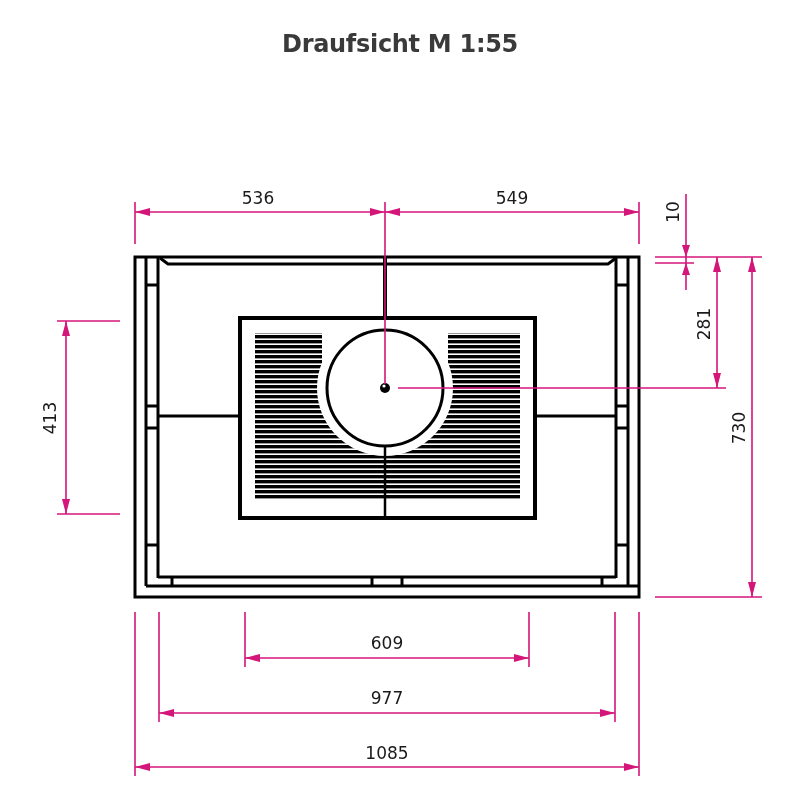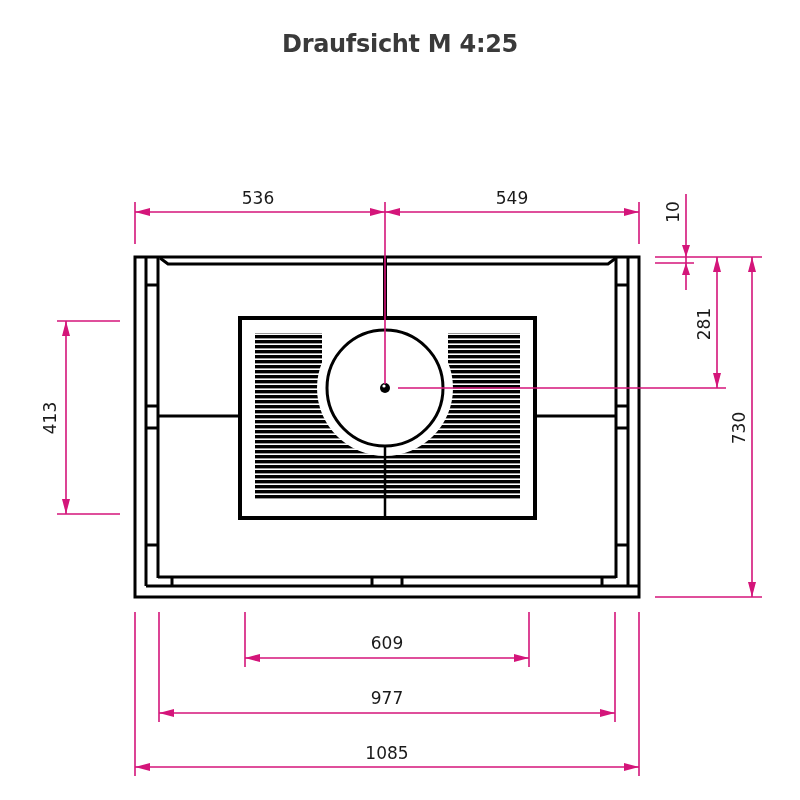--- a/index.html
+++ b/index.html
@@ -11,21 +11,21 @@
     }
     svg { position: absolute; left: 0; top: 0; }
     .dim-text { font-family: "DejaVu Sans", sans-serif; font-size: 17px; fill: #1a1a1a; }
     .dim-line { stroke: #d4157a; stroke-width: 1.6; fill: none; }
     .arrow { fill: #d4157a; }
     .bk { stroke: #000; fill: none; }
   </style>
 </head>
 <body>
 
-<div class="title">Draufsicht M 4:25</div>
+<div class="title">Draufsicht M 1:55</div>
 
 <svg width="800" height="800" viewBox="0 0 800 800">
   <defs>
     <pattern id="grate" width="10" height="5" patternUnits="userSpaceOnUse">
       <rect x="0" y="0" width="10" height="3.4" fill="#000"></rect>
     </pattern>
     <clipPath id="grateClip">
       <rect x="255" y="333" width="265" height="167"></rect>
     </clipPath>
   </defs>

